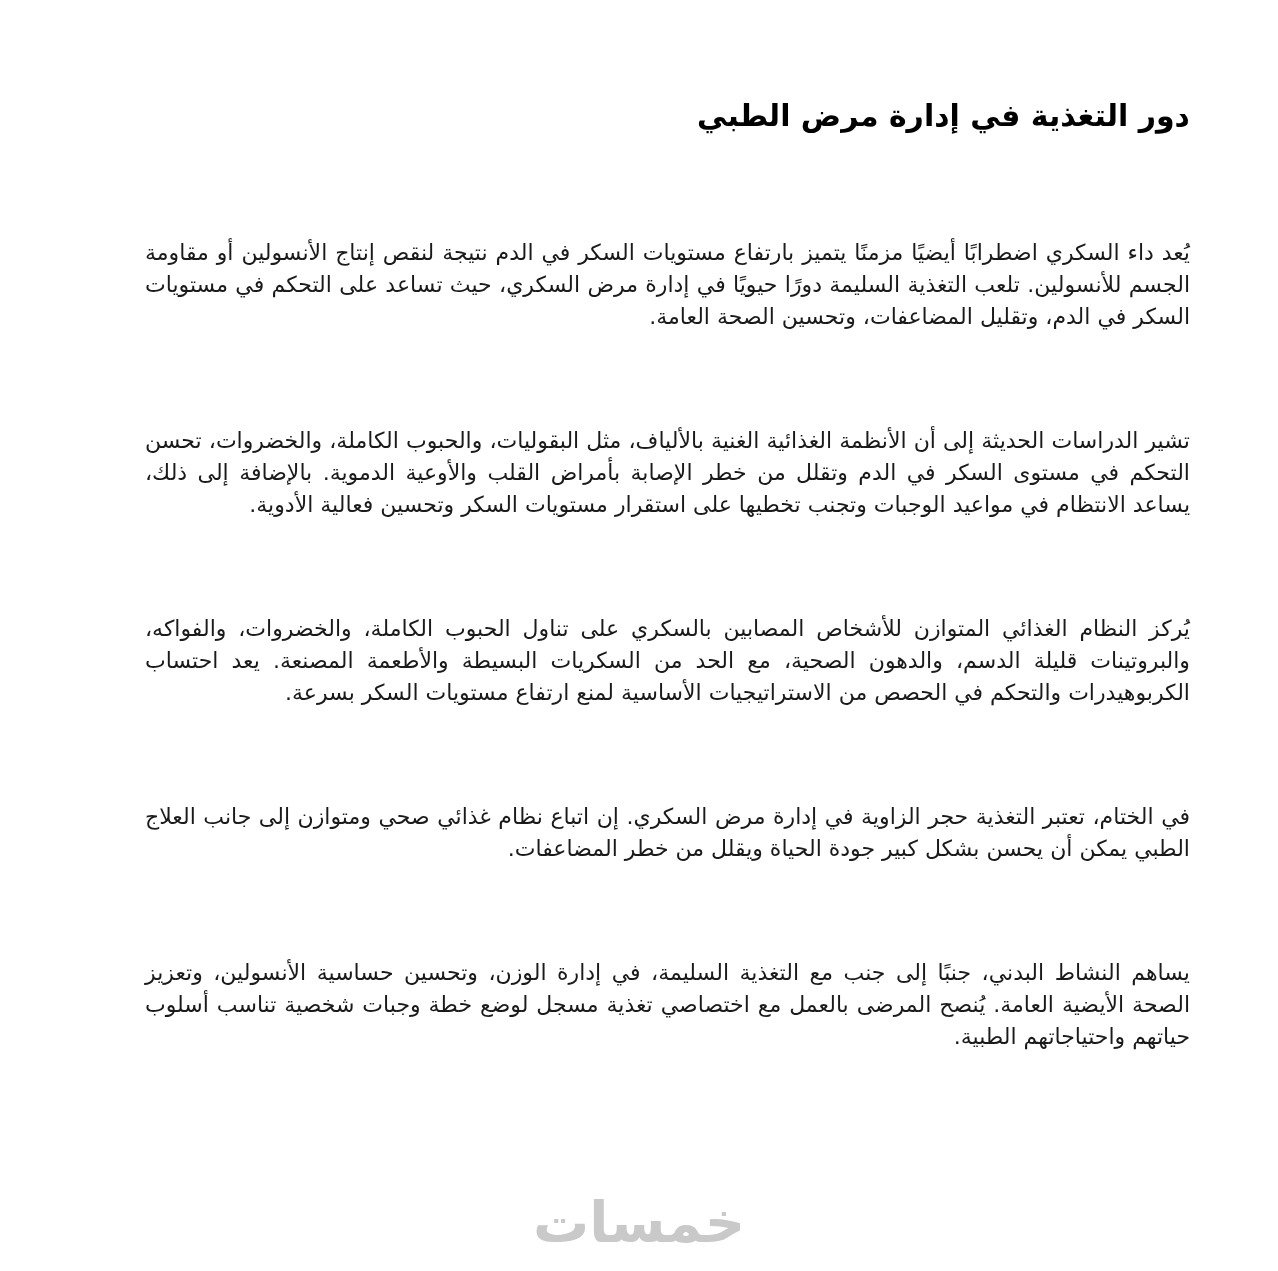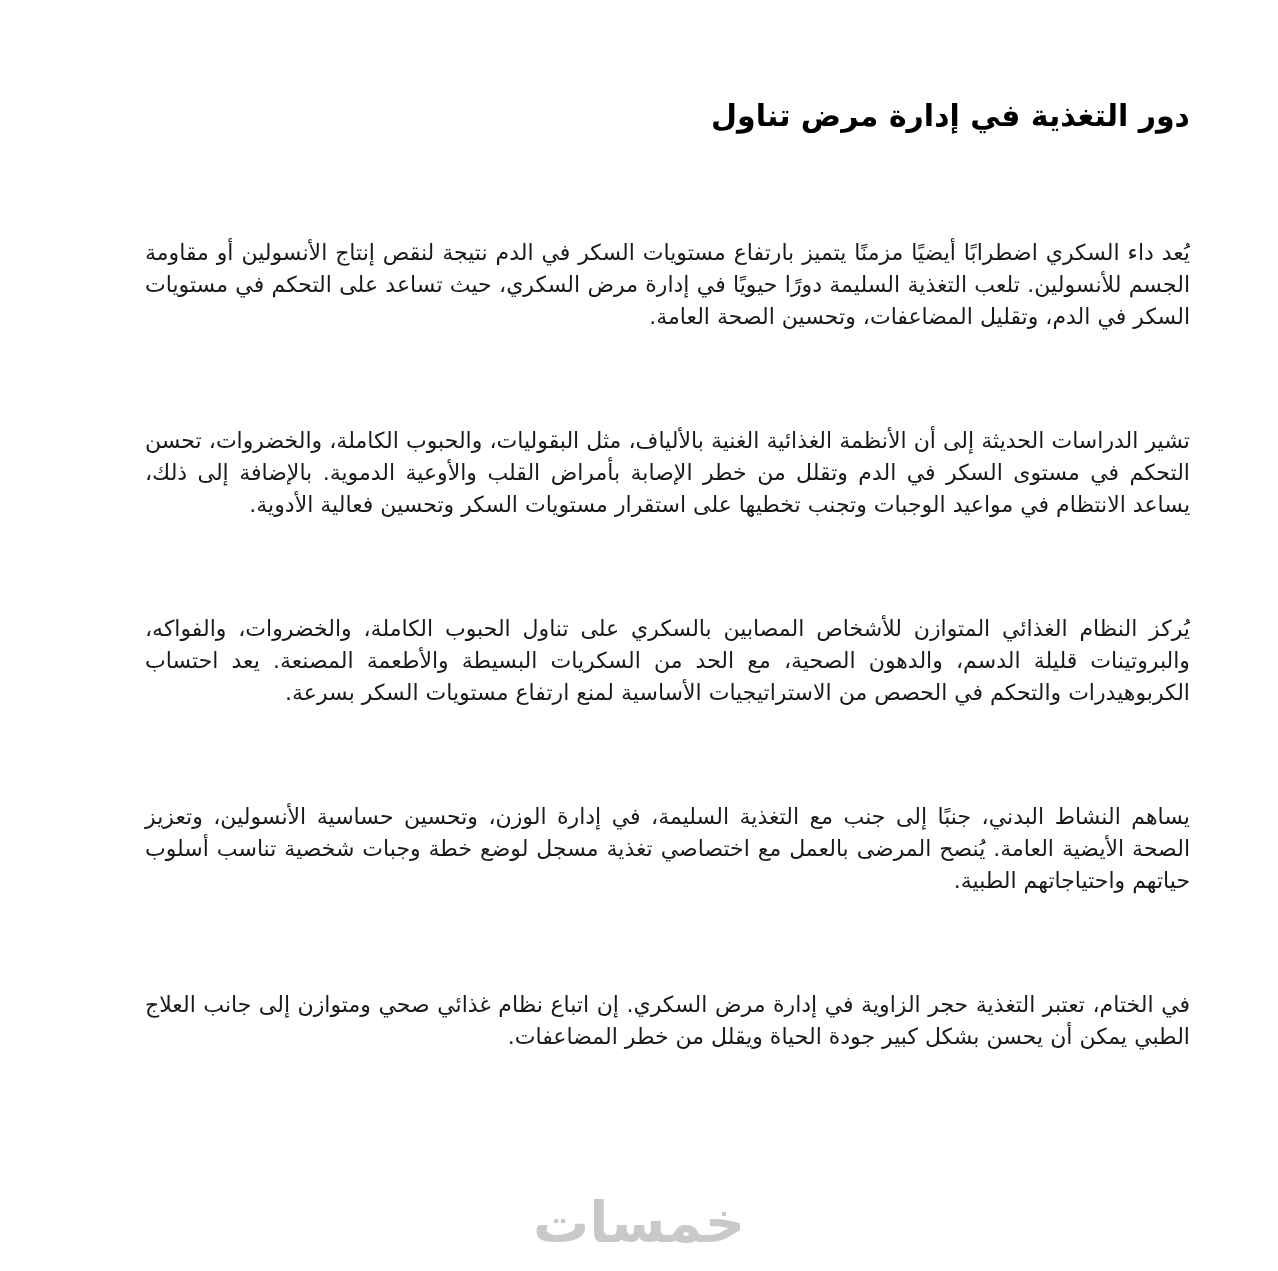--- a/index.html
+++ b/index.html
@@ -49,27 +49,27 @@
     font-weight: bold;
     color: #c9c9c9;
     user-select: none;
   }
 </style>
 </head>
 <body>
 
 <div class="page">
 
-  <h1 class="doc-title">دور التغذية في إدارة مرض تناول</h1>
+  <h1 class="doc-title">دور التغذية في إدارة مرض الطبي</h1>
 
   <p class="doc-paragraph">يُعد داء السكري اضطرابًا أيضيًا مزمنًا يتميز بارتفاع مستويات السكر في الدم نتيجة لنقص إنتاج الأنسولين أو مقاومة الجسم للأنسولين. تلعب التغذية السليمة دورًا حيويًا في إدارة مرض السكري، حيث تساعد على التحكم في مستويات السكر في الدم، وتقليل المضاعفات، وتحسين الصحة العامة.</p>
 
   <p class="doc-paragraph">تشير الدراسات الحديثة إلى أن الأنظمة الغذائية الغنية بالألياف، مثل البقوليات، والحبوب الكاملة، والخضروات، تحسن التحكم في مستوى السكر في الدم وتقلل من خطر الإصابة بأمراض القلب والأوعية الدموية. بالإضافة إلى ذلك، يساعد الانتظام في مواعيد الوجبات وتجنب تخطيها على استقرار مستويات السكر وتحسين فعالية الأدوية.</p>
 
   <p class="doc-paragraph">يُركز النظام الغذائي المتوازن للأشخاص المصابين بالسكري على تناول الحبوب الكاملة، والخضروات، والفواكه، والبروتينات قليلة الدسم، والدهون الصحية، مع الحد من السكريات البسيطة والأطعمة المصنعة. يعد احتساب الكربوهيدرات والتحكم في الحصص من الاستراتيجيات الأساسية لمنع ارتفاع مستويات السكر بسرعة.</p>
 
+  <p class="doc-paragraph">في الختام، تعتبر التغذية حجر الزاوية في إدارة مرض السكري. إن اتباع نظام غذائي صحي ومتوازن إلى جانب العلاج الطبي يمكن أن يحسن بشكل كبير جودة الحياة ويقلل من خطر المضاعفات.</p>
+
   <p class="doc-paragraph">يساهم النشاط البدني، جنبًا إلى جنب مع التغذية السليمة، في إدارة الوزن، وتحسين حساسية الأنسولين، وتعزيز الصحة الأيضية العامة. يُنصح المرضى بالعمل مع اختصاصي تغذية مسجل لوضع خطة وجبات شخصية تناسب أسلوب حياتهم واحتياجاتهم الطبية.</p>
-
-  <p class="doc-paragraph">في الختام، تعتبر التغذية حجر الزاوية في إدارة مرض السكري. إن اتباع نظام غذائي صحي ومتوازن إلى جانب العلاج الطبي يمكن أن يحسن بشكل كبير جودة الحياة ويقلل من خطر المضاعفات.</p>
 
   <div class="watermark">خمسات</div>
 
 </div>
 
 </body></html>

